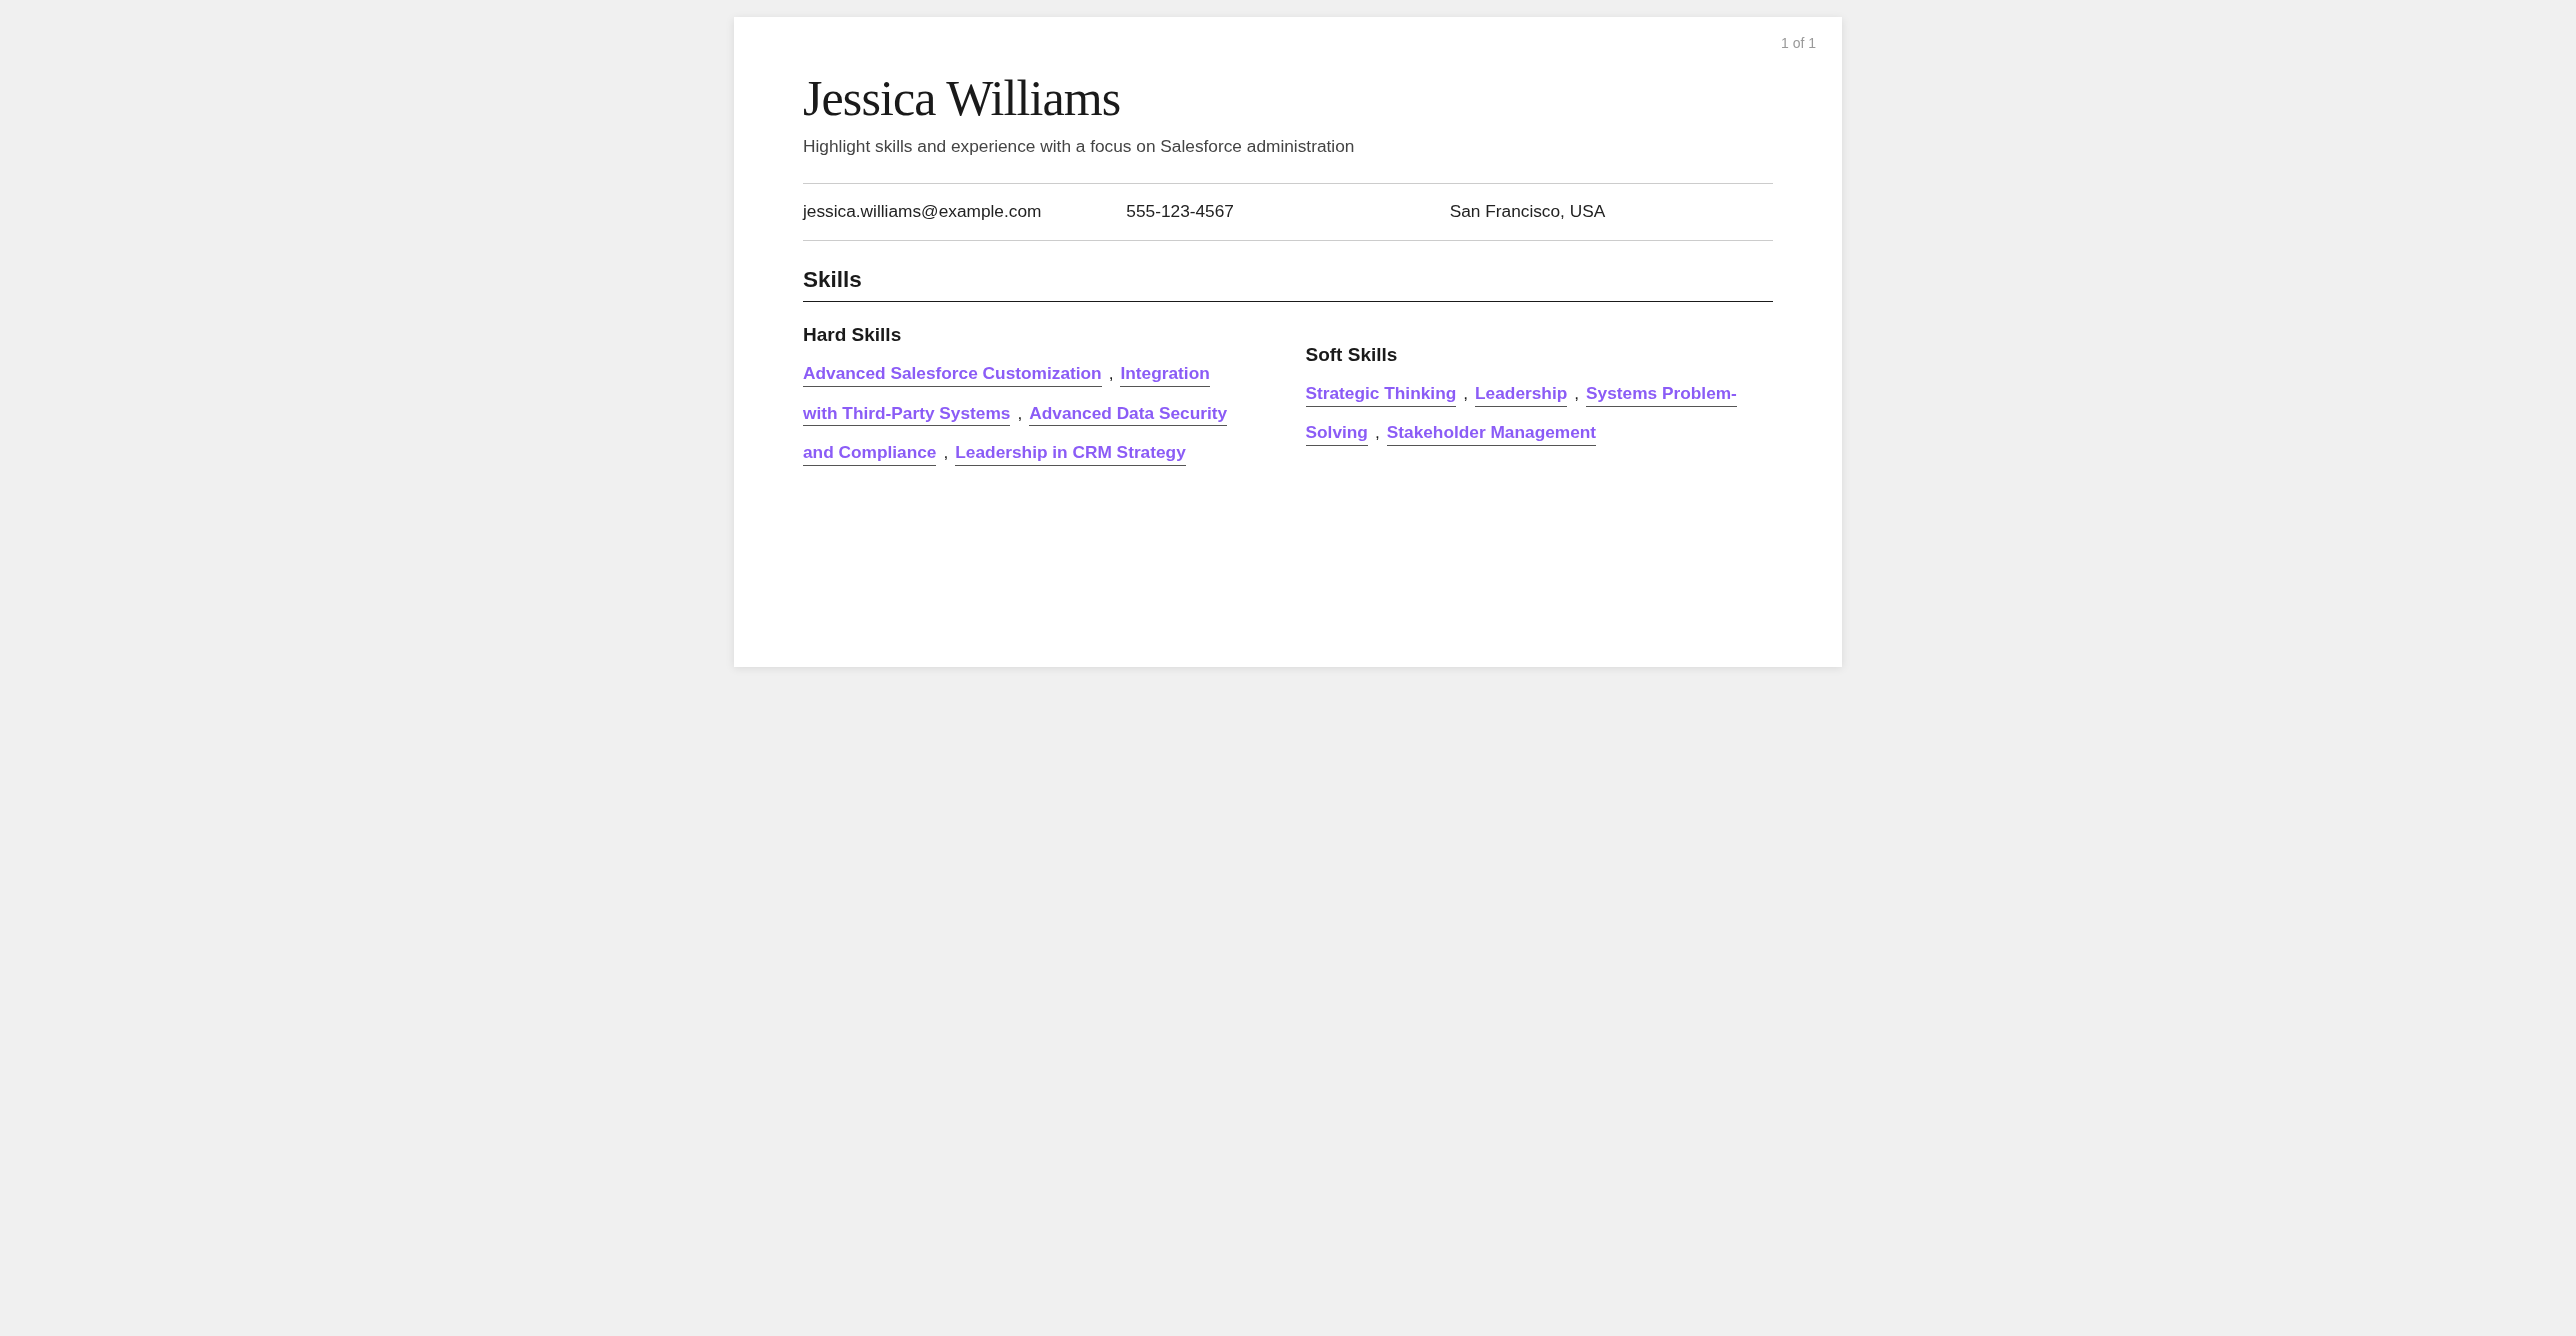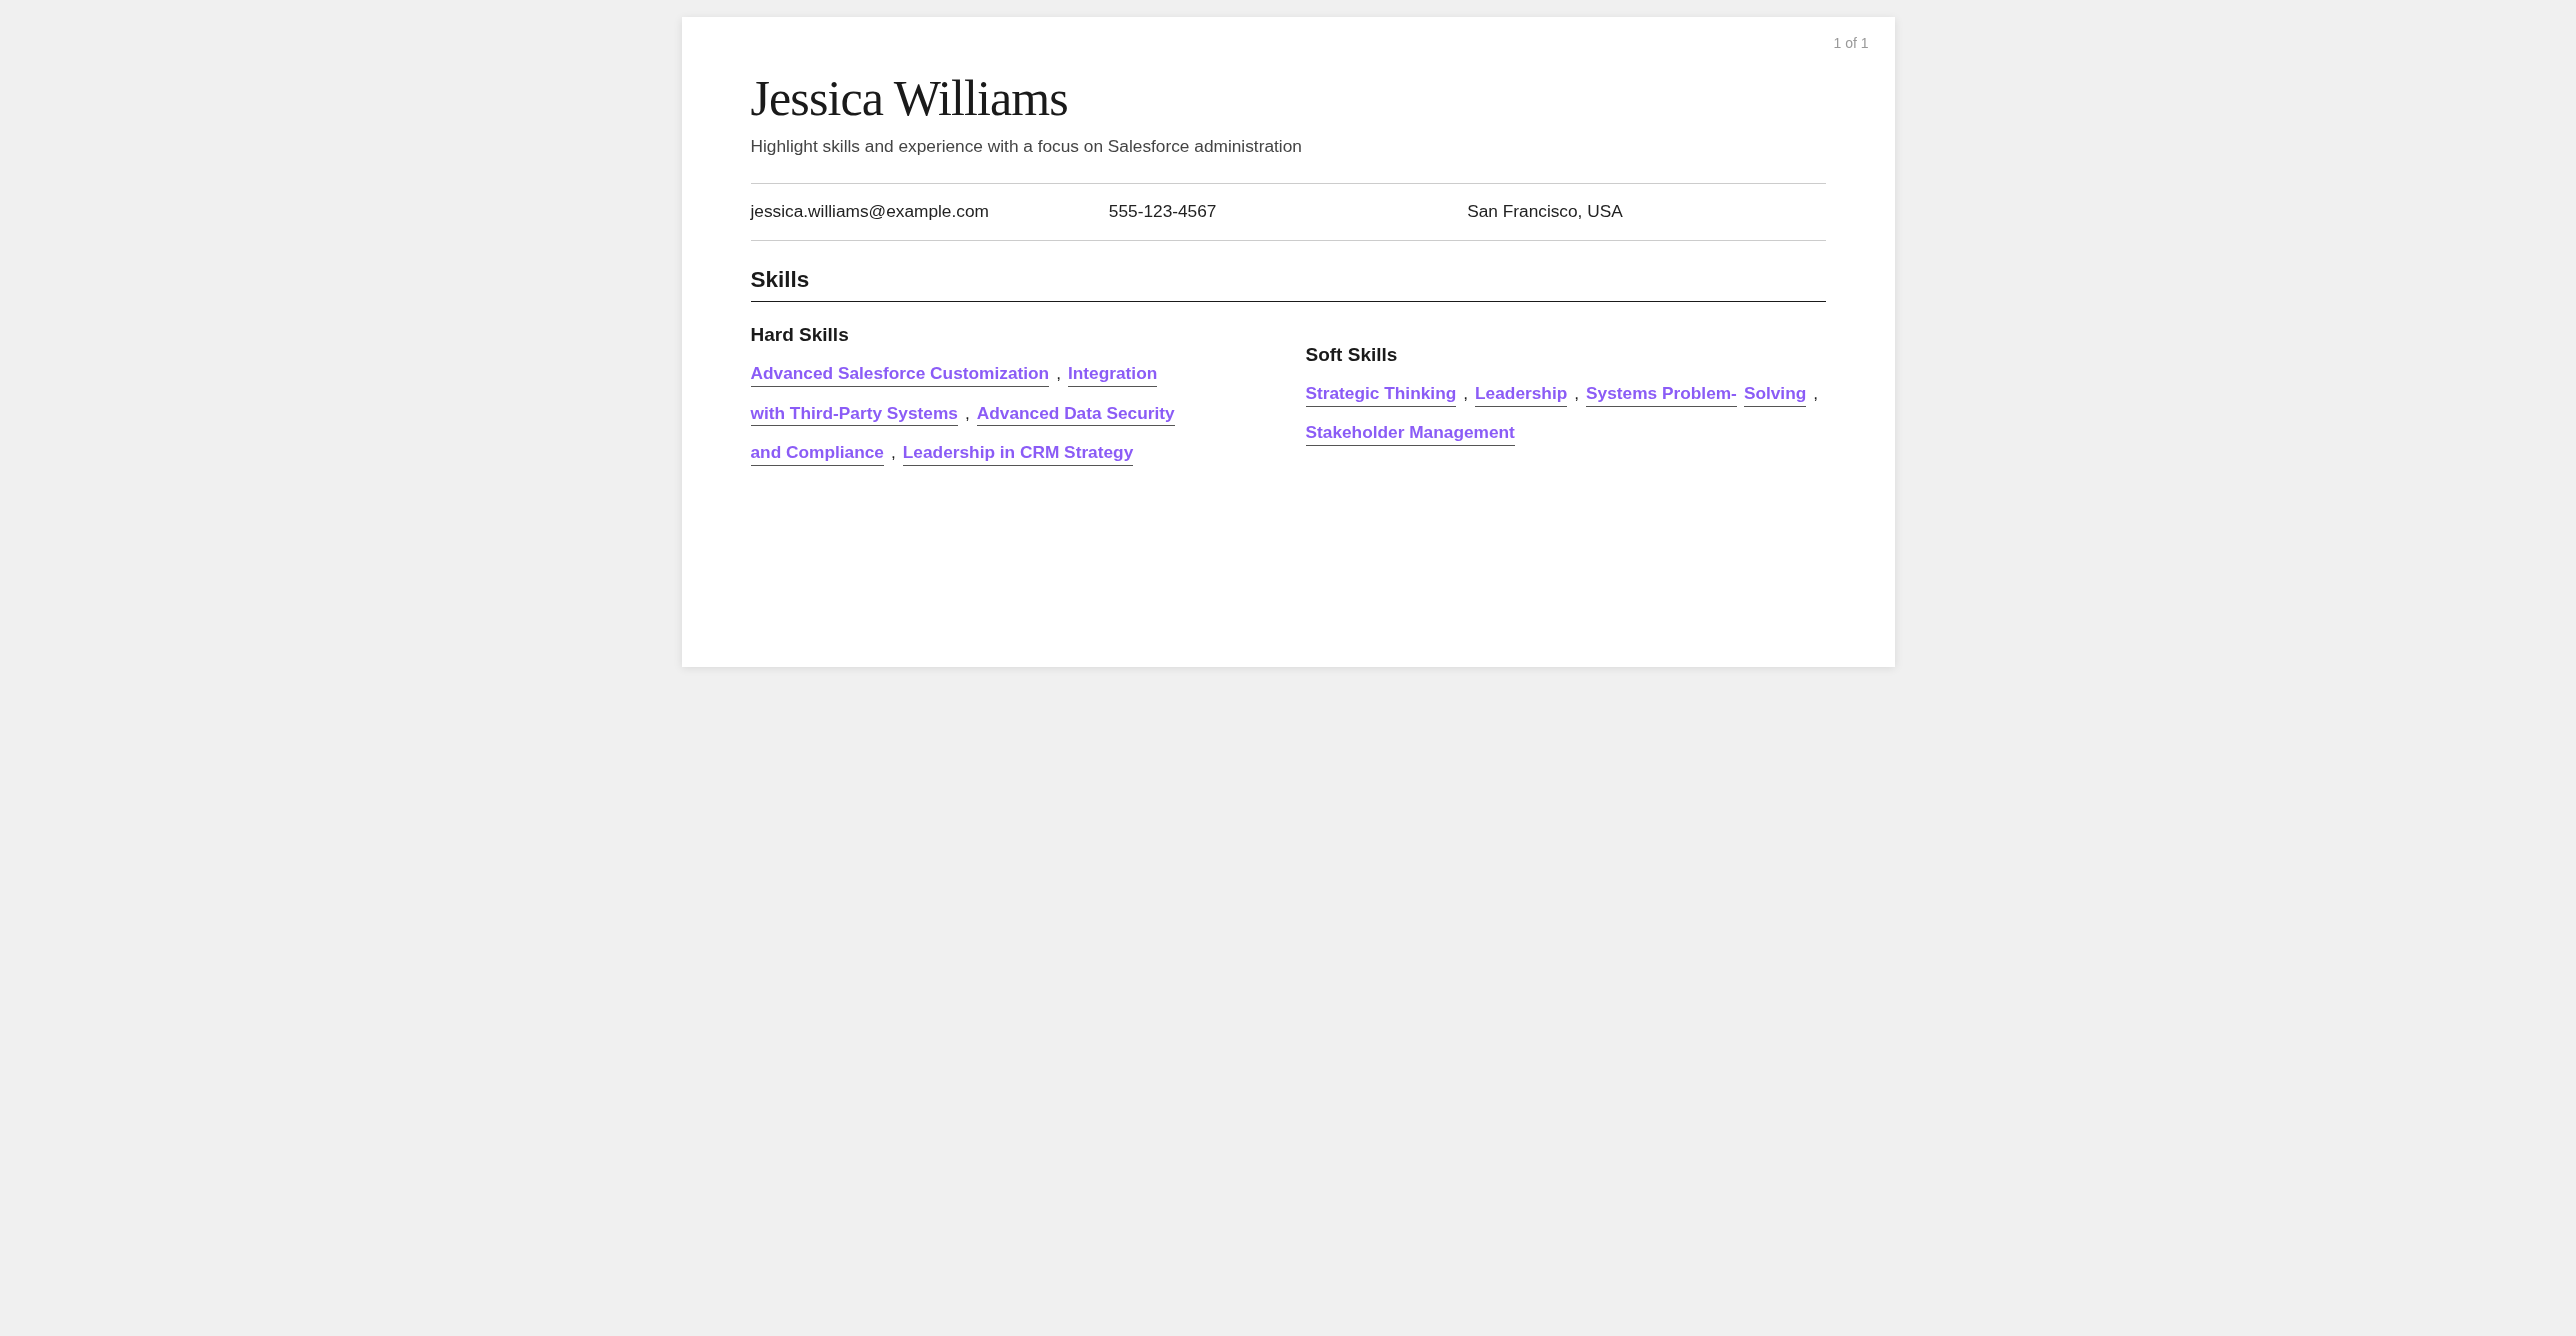--- a/index.html
+++ b/index.html
@@ -13,21 +13,21 @@
       font-family: Georgia, 'Times New Roman', serif;
       display: flex;
       justify-content: center;
       align-items: flex-start;
       min-height: 100vh;
       padding: 17.3px;
     }
 
     .page-wrapper {
       background: #ffffff;
-      width: 1213px;
+      width: 1108px;
       min-height: 650px;
       position: relative;
       padding: 52px 69px 69px 69px;
       box-shadow: 0 1.7px 8.7px rgba(0,0,0,0.1);
     }
 
     .page-counter {
       position: absolute;
       top: 17.3px;
       right: 26px;

